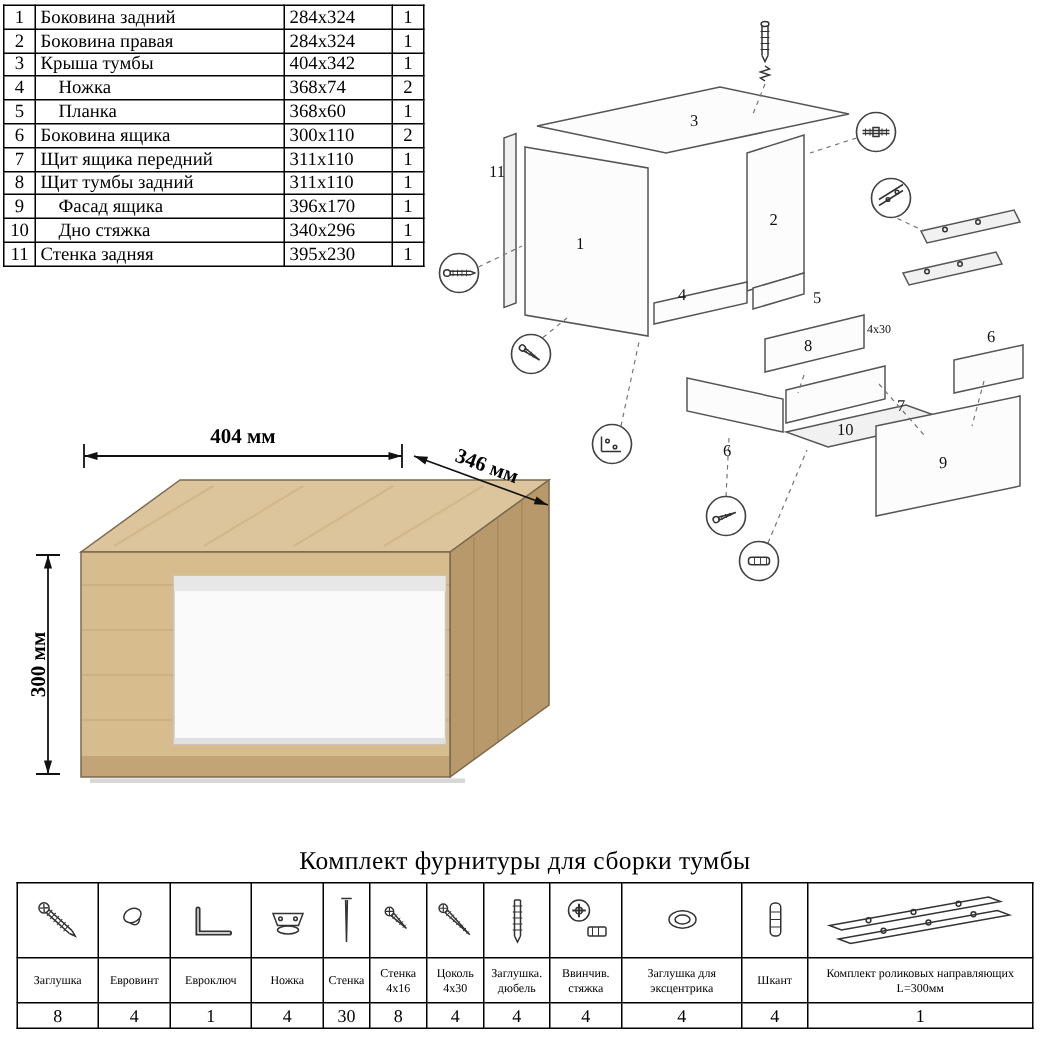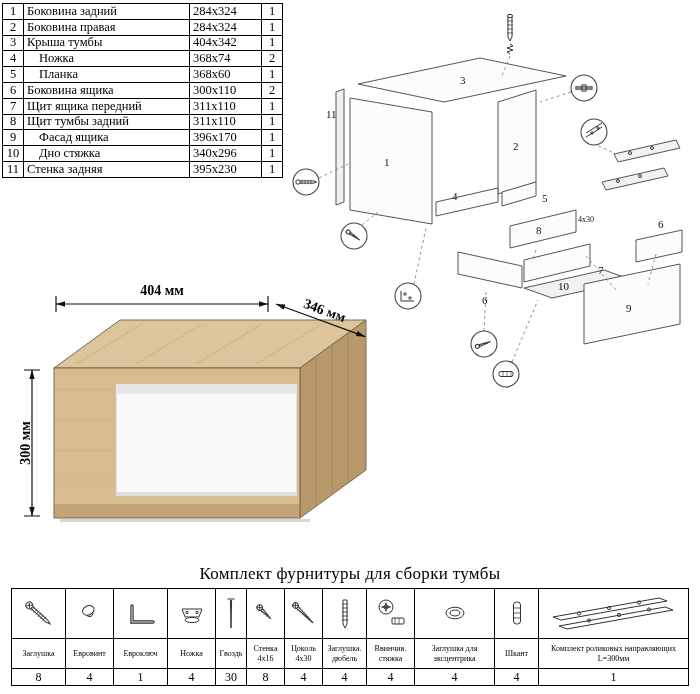--- a/index.html
+++ b/index.html
@@ -446,21 +446,21 @@
                 <circle cx="106" cy="18.5" r="1.6"></circle>
               </g>
             </svg>
         </td>
       </tr>
       <tr>
         <td class="hw-label-cell">Заглушка</td>
         <td class="hw-label-cell">Евровинт</td>
         <td class="hw-label-cell">Евроключ</td>
         <td class="hw-label-cell">Ножка</td>
-        <td class="hw-label-cell">Гвоздь</td>
+        <td class="hw-label-cell">Стенка</td>
         <td class="hw-label-cell">Стенка 4х16</td>
         <td class="hw-label-cell">Цоколь 4х30</td>
         <td class="hw-label-cell">Заглушка. дюбель</td>
         <td class="hw-label-cell">Ввинчив. стяжка</td>
         <td class="hw-label-cell">Заглушка для эксцентрика</td>
         <td class="hw-label-cell">Шкант</td>
         <td class="hw-label-cell">Комплект роликовых направляющих L=300мм</td>
       </tr>
       <tr>
         <td class="hw-qty-cell">8</td>

